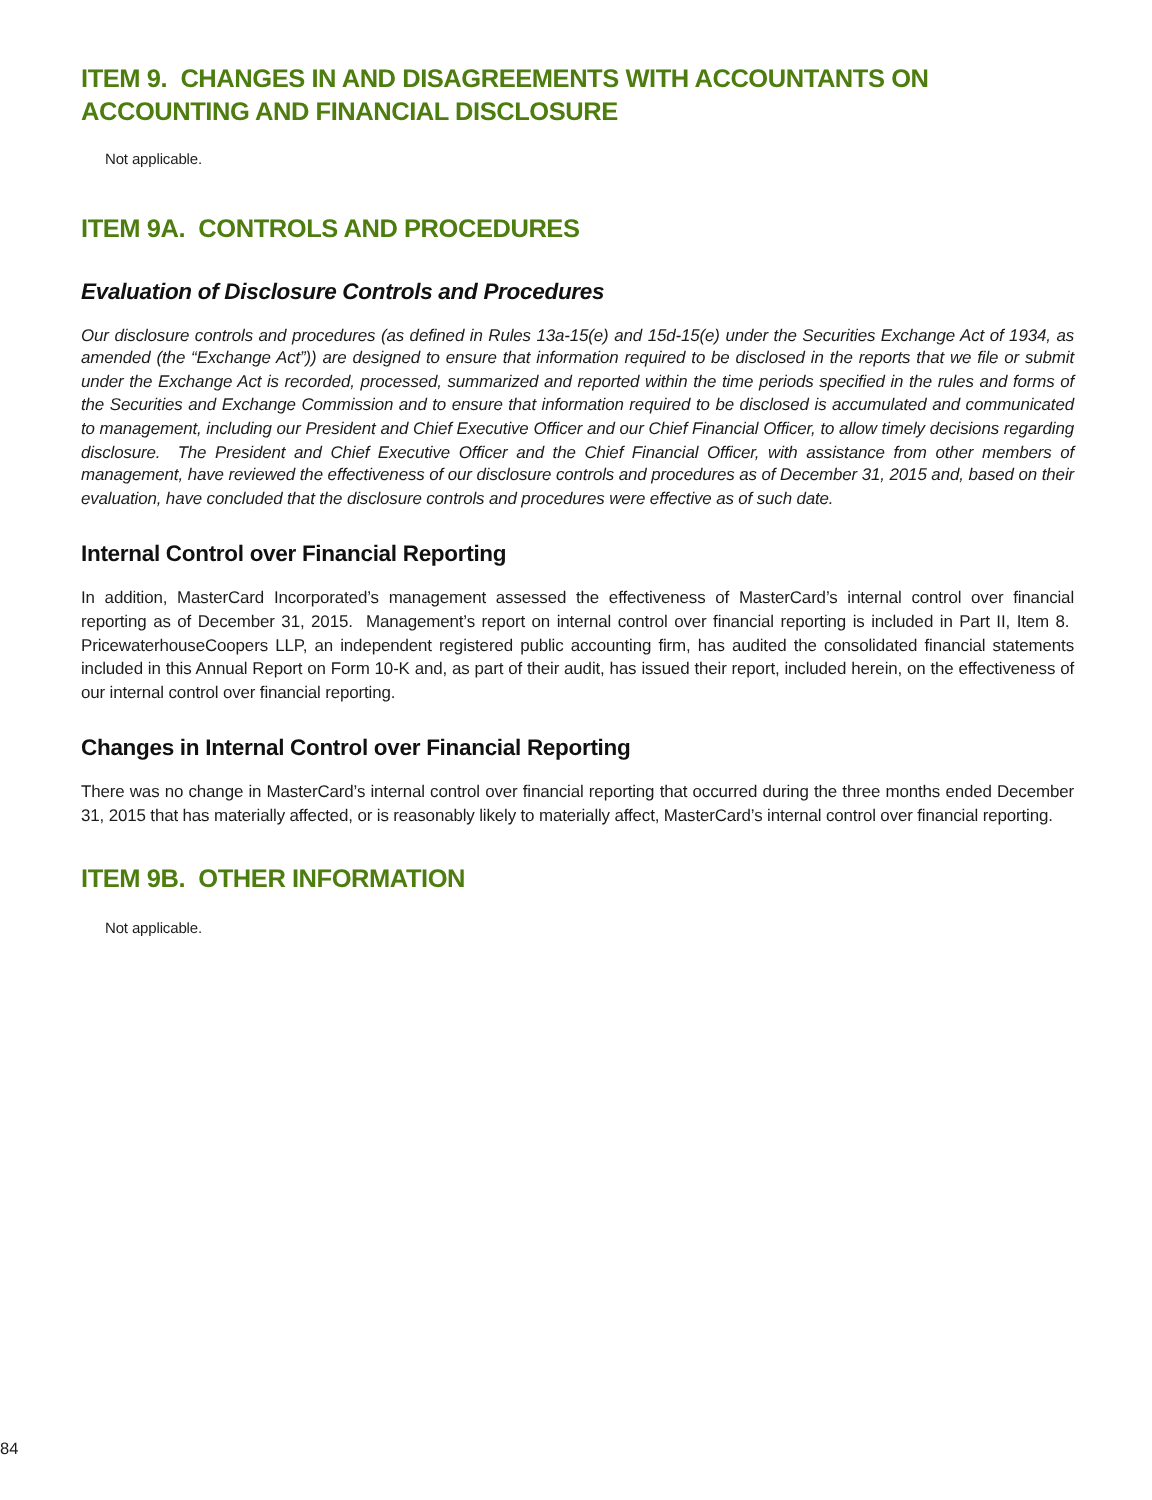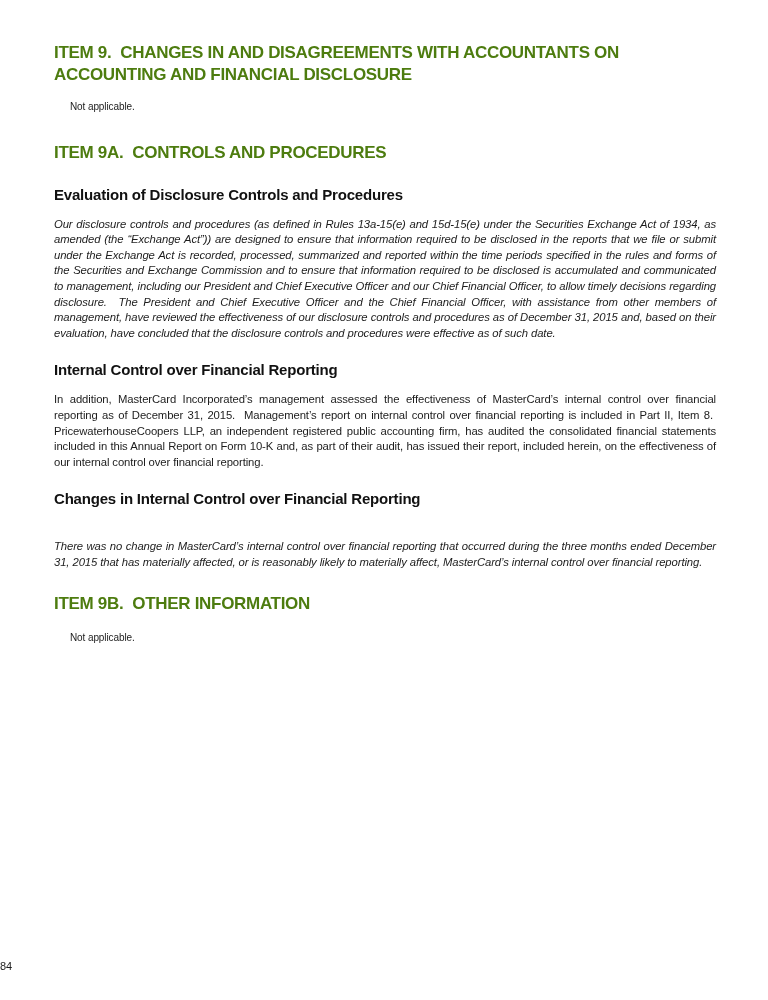--- a/index.html
+++ b/index.html
@@ -45,26 +45,26 @@
   }
   .plain-text {
     font-size: 10px;
     line-height: 15.6px;
     letter-spacing: -0.1px;
     margin: 16px;
     color: #1c1c1c;
   }
   .mt-na1   { margin-top: 13px; }
   .mt-9a    { margin-top: 27px; }
-  .mt-sub1  { margin-top: 21px; }
+  .mt-sub1  { margin-top: 21px; font-style: italic; }
   .mt-p1    { margin-top: 13px; font-style: italic; }
   .mt-sub2  { margin-top: 19px; }
   .mt-p2    { margin-top: 13px; }
   .mt-sub3  { margin-top: 19px; }
-  .mt-p3    { margin-top: 31px; font-style: italic; }
+  .mt-p3    { margin-top: 13px; }
   .mt-9b    { margin-top: 22px; }
   .mt-na2   { margin-top: 15px; }
   .page-number {
     position: absolute;
     left: 0;
     right: 0;
     bottom: 28px;
     text-align: left;
     font-size: 11px;
     letter-spacing: 0;

